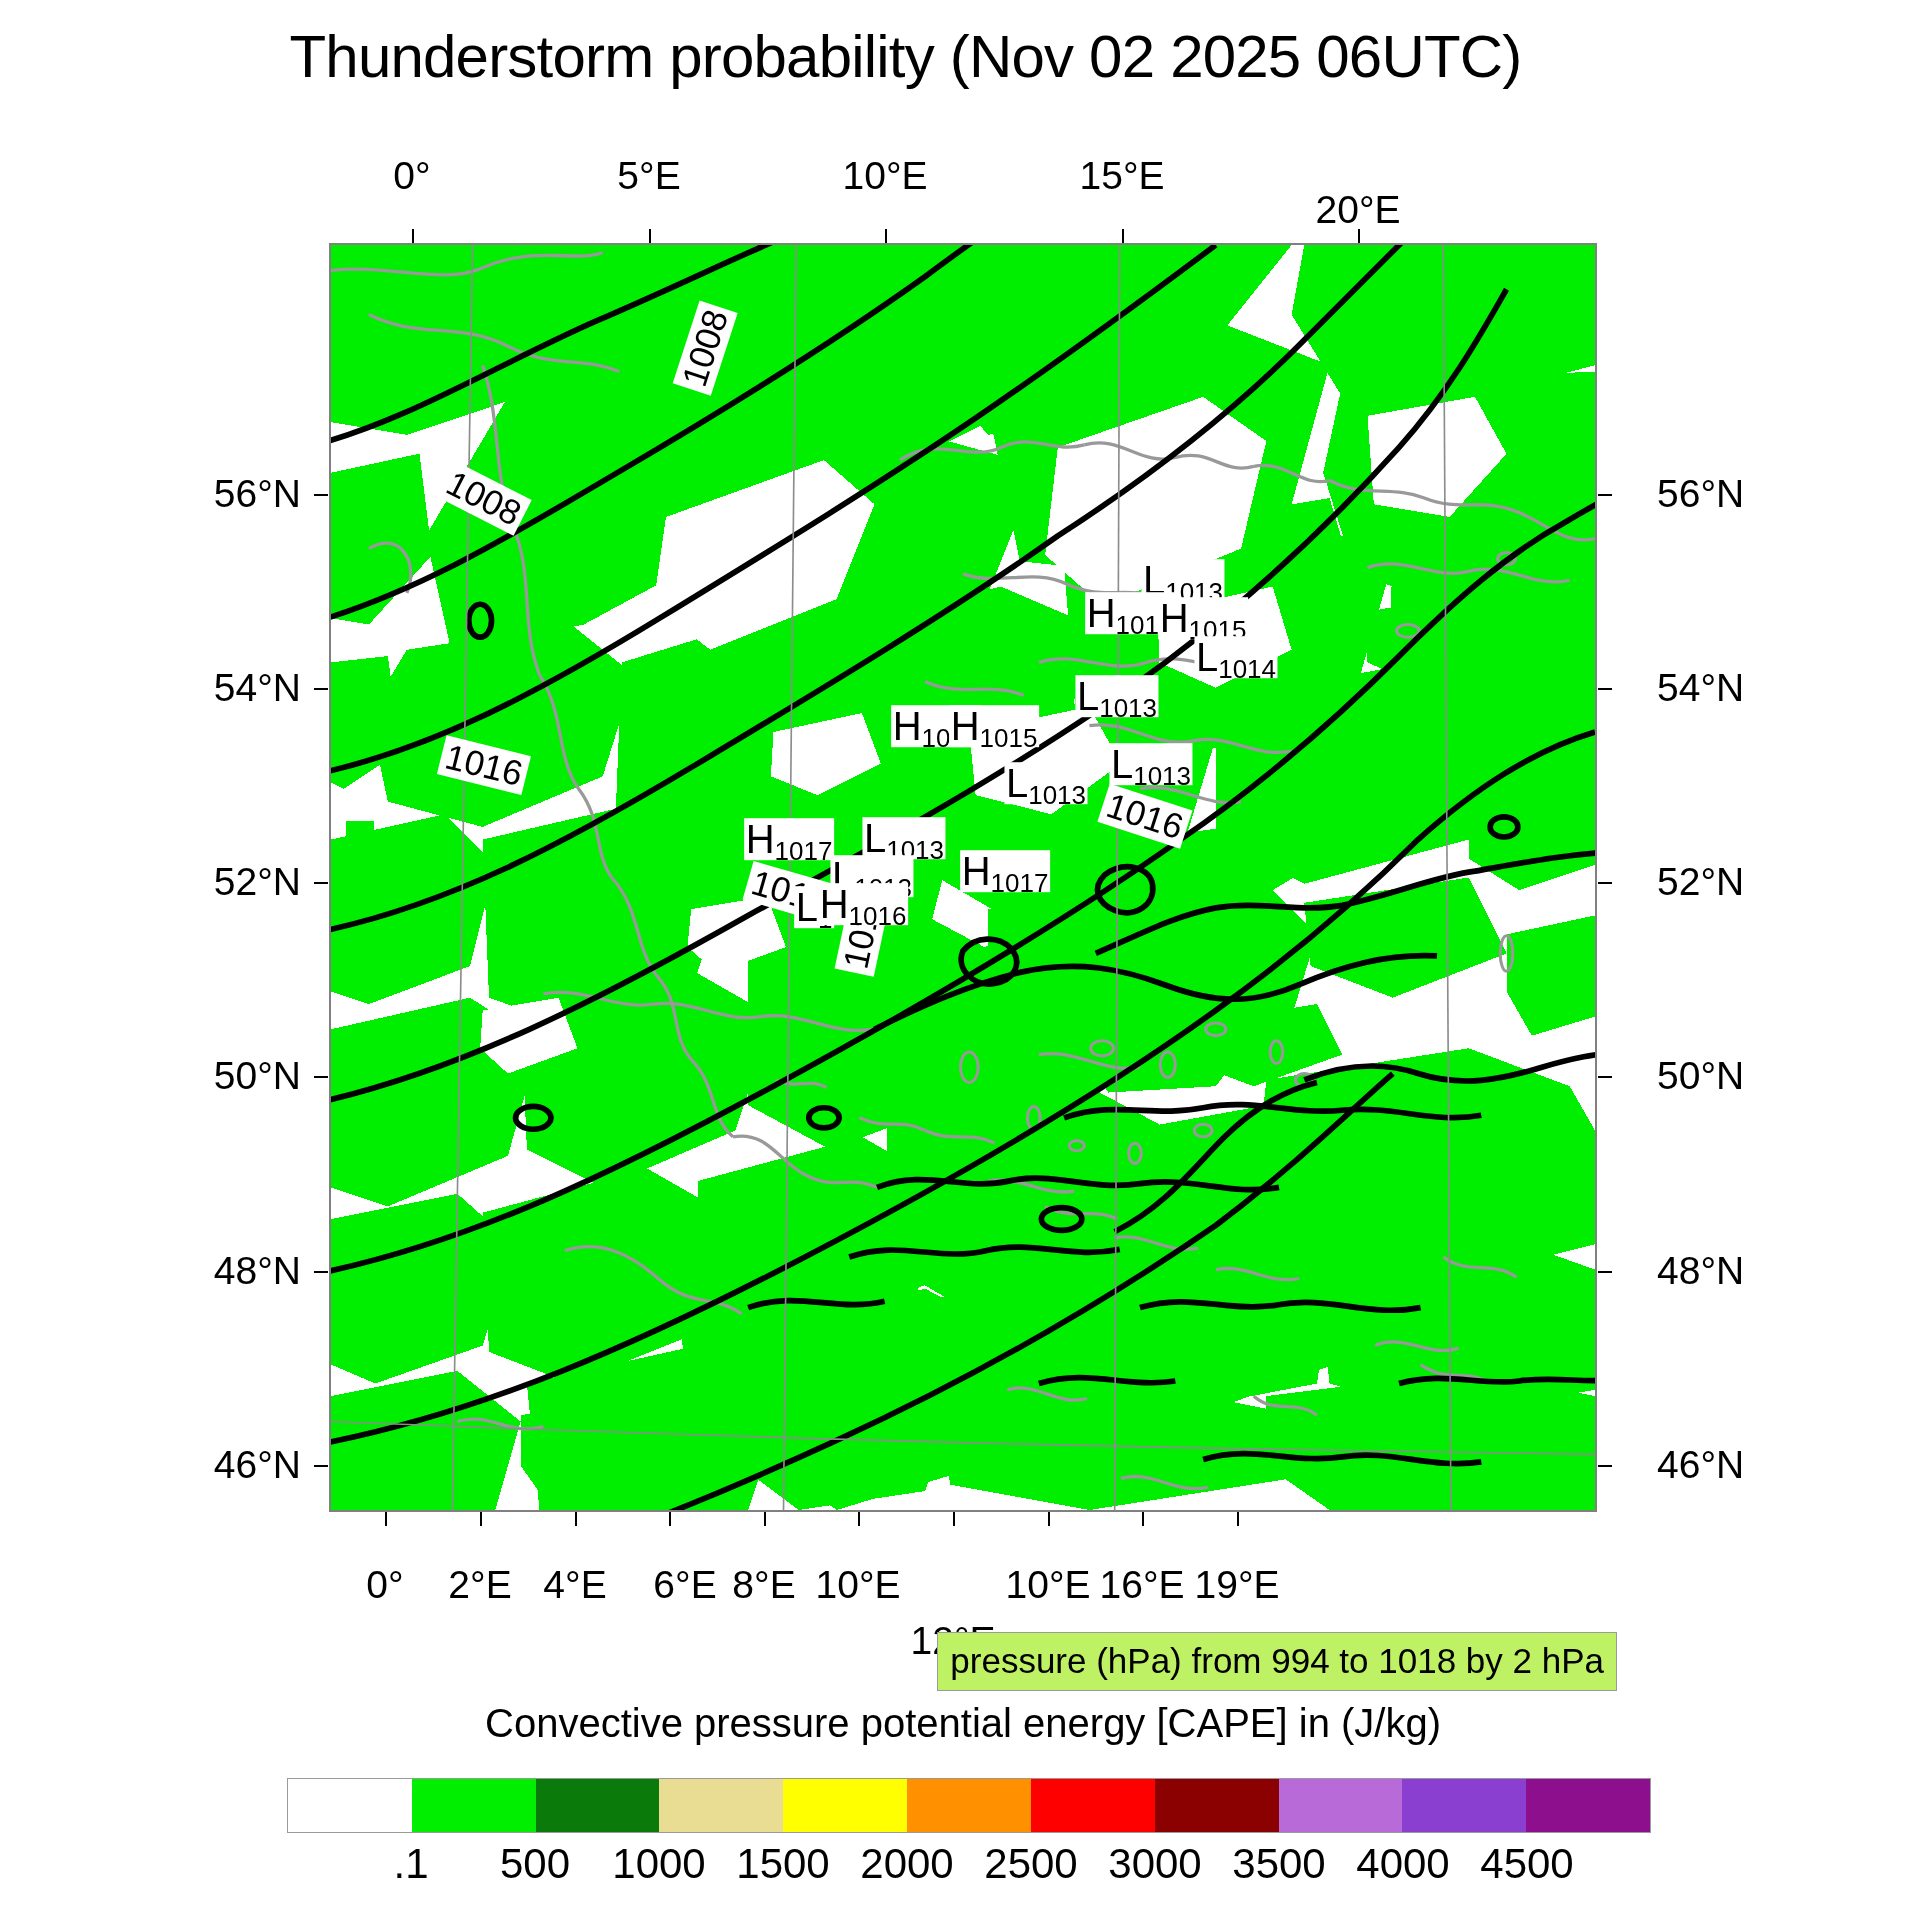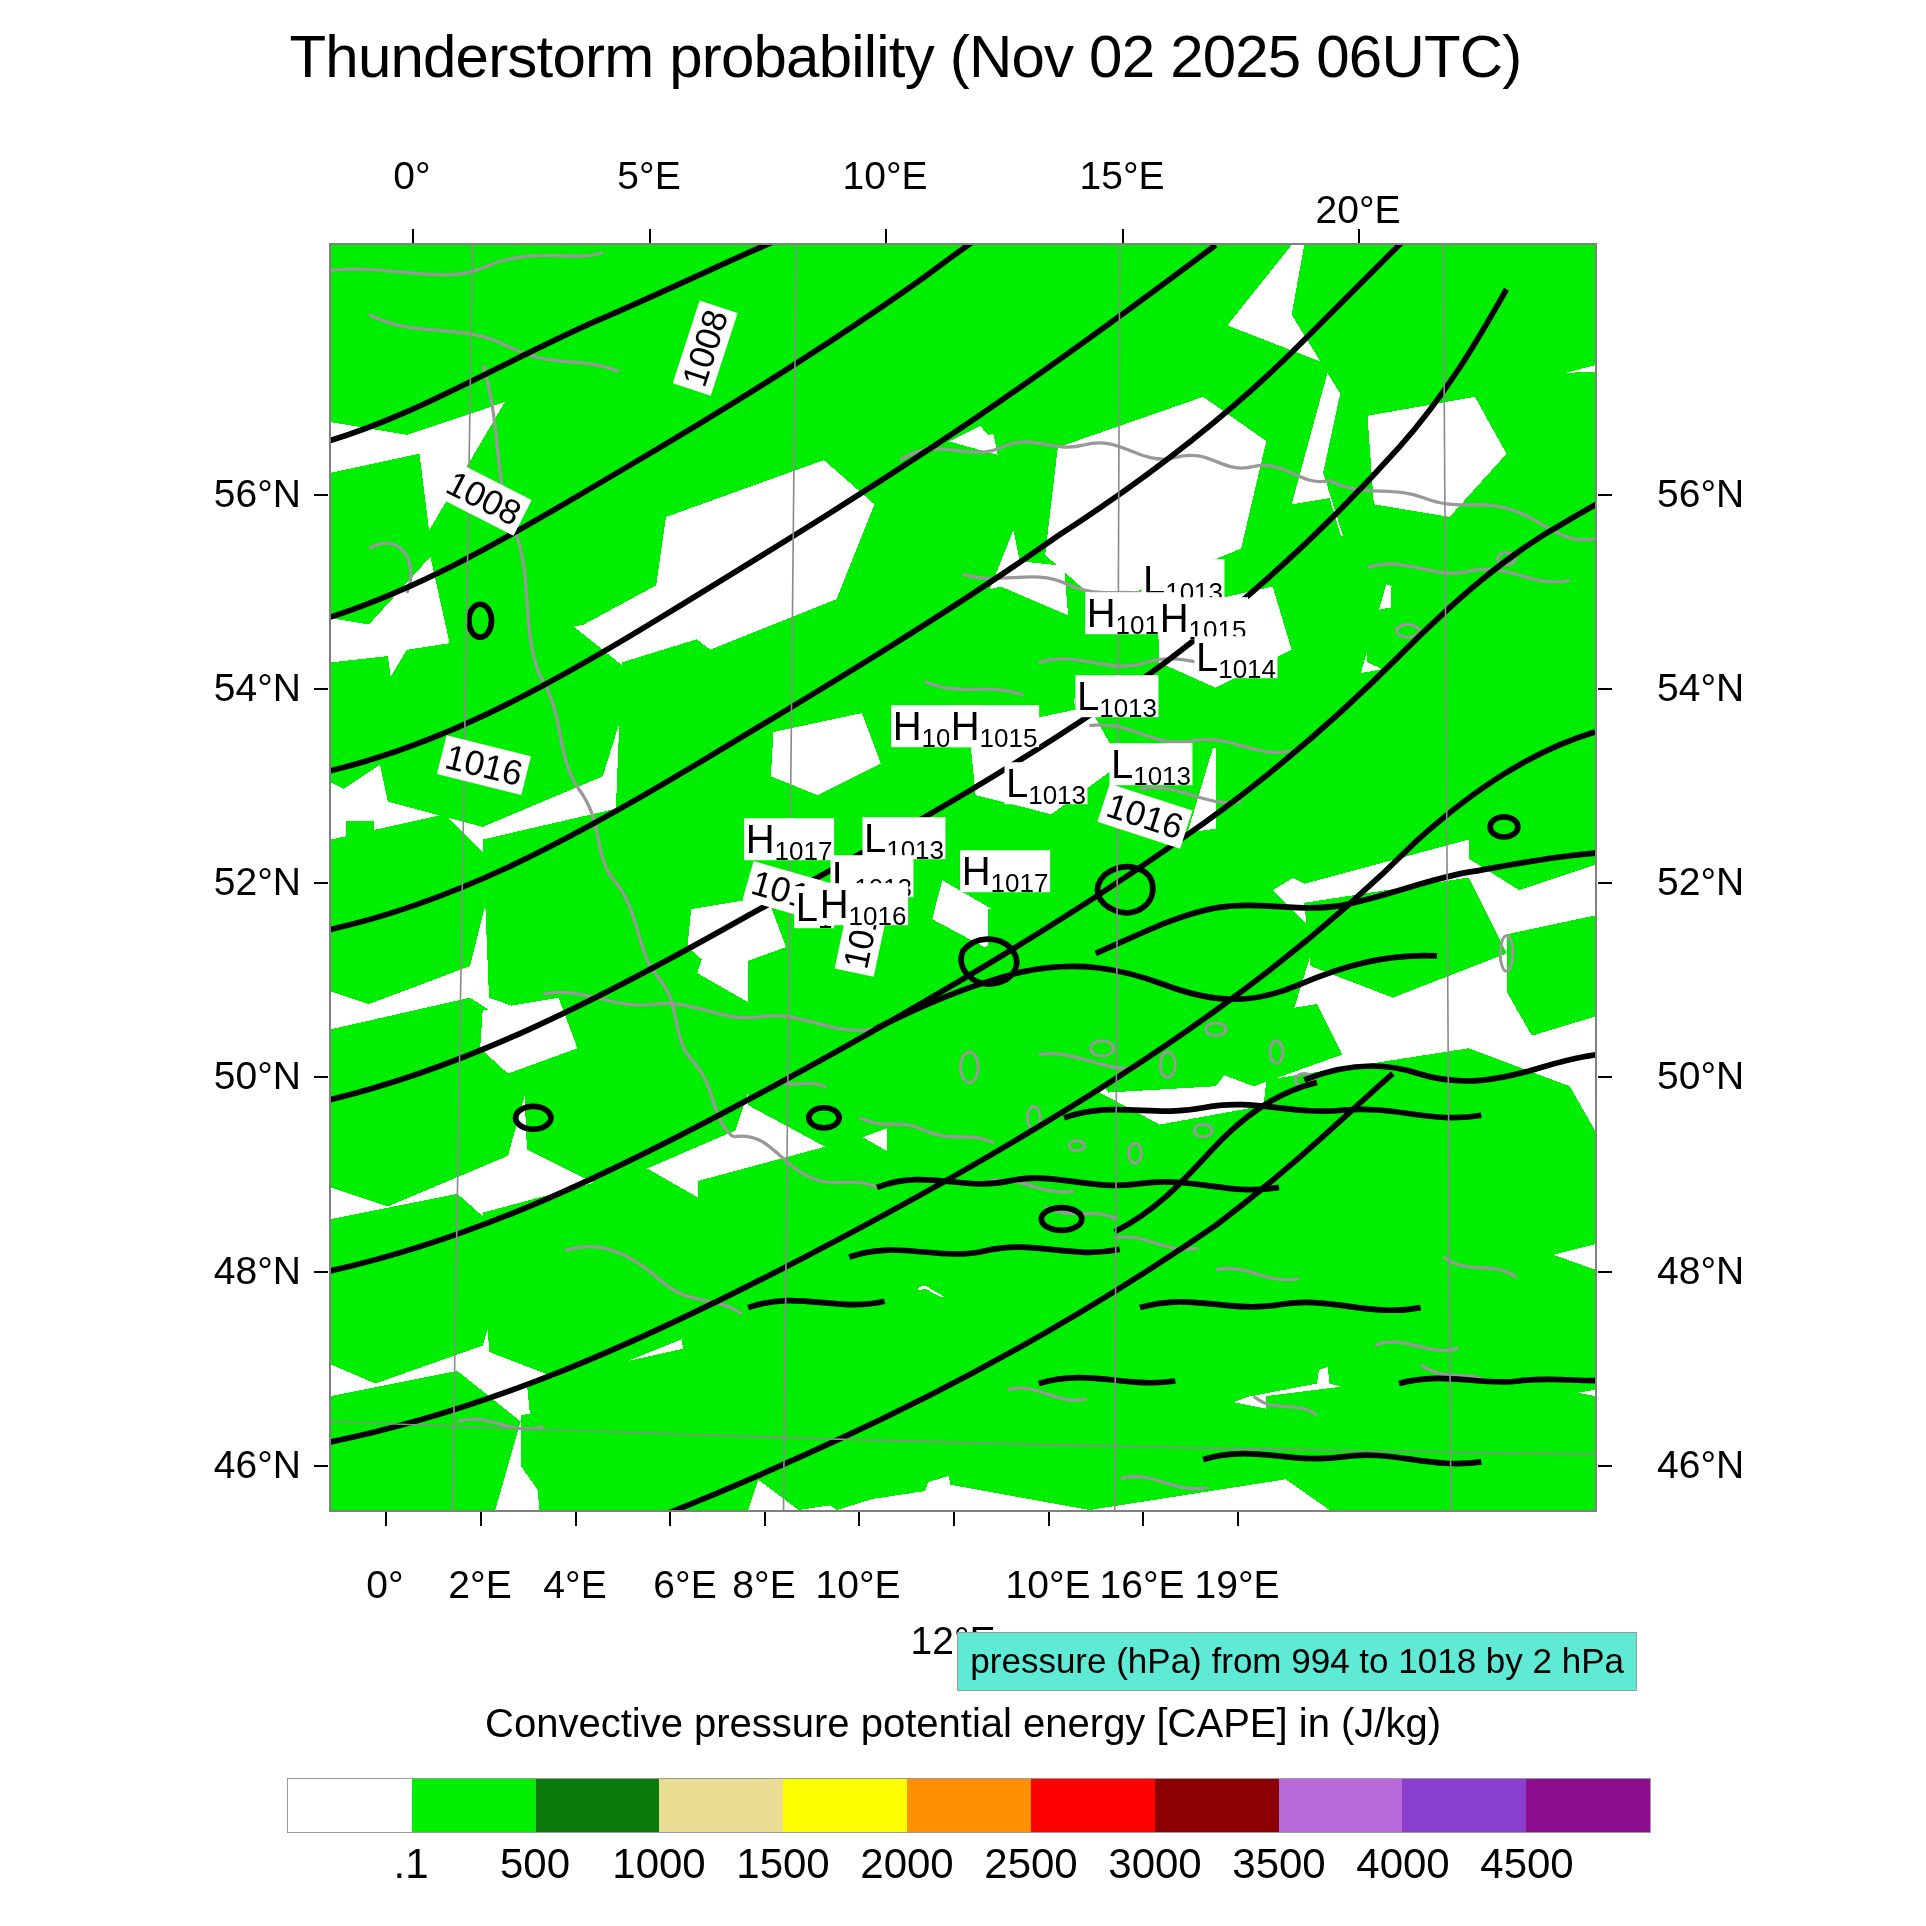--- a/index.html
+++ b/index.html
@@ -66,25 +66,24 @@
   .tick-mark.h { width: 2.3px; height: 14px; }
   .tick-mark.v { height: 2.3px; width: 14px; }
 
   
   #pressure-note {
     position: absolute;
     left: 937px;
     top: 1632px;
     padding: 7.7px 12.3px 9.2px 12.3px;
     border: 1.5px solid #9a9a9a;
-    background: #5eead4;
+    background: #bef264;
     font-size: 35px;
     color: #000000;
     white-space: nowrap;
-    margin-left: 20px;
   }
 
   
   #cbar-caption {
     position: absolute;
     left: 0;
     top: 1701px;
     width: 1926px;
     text-align: center;
     font-size: 40px;

